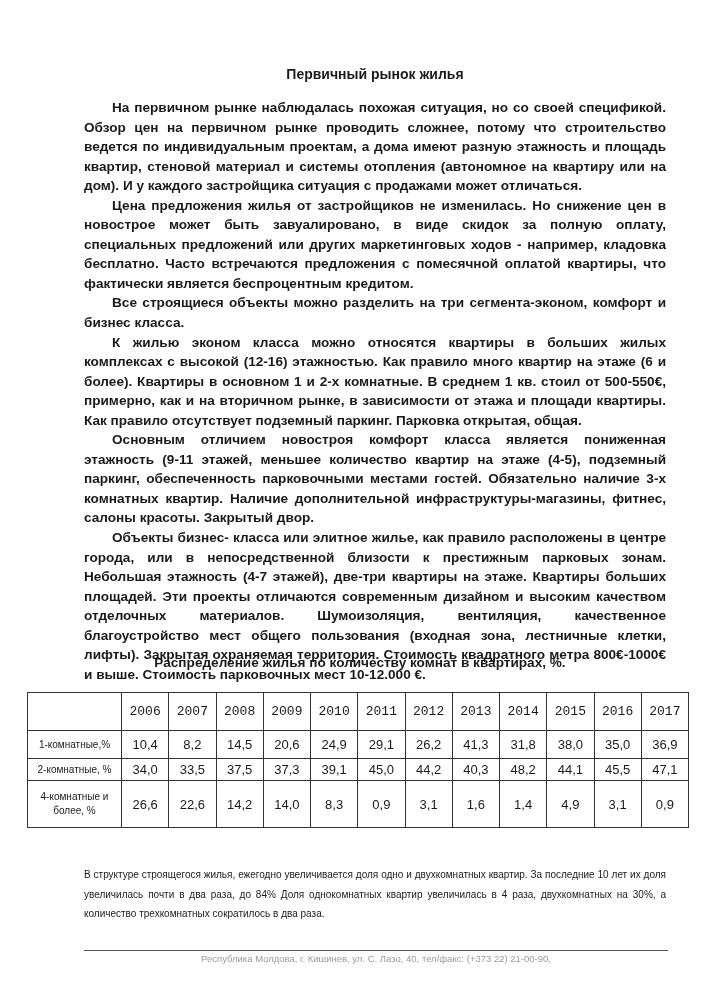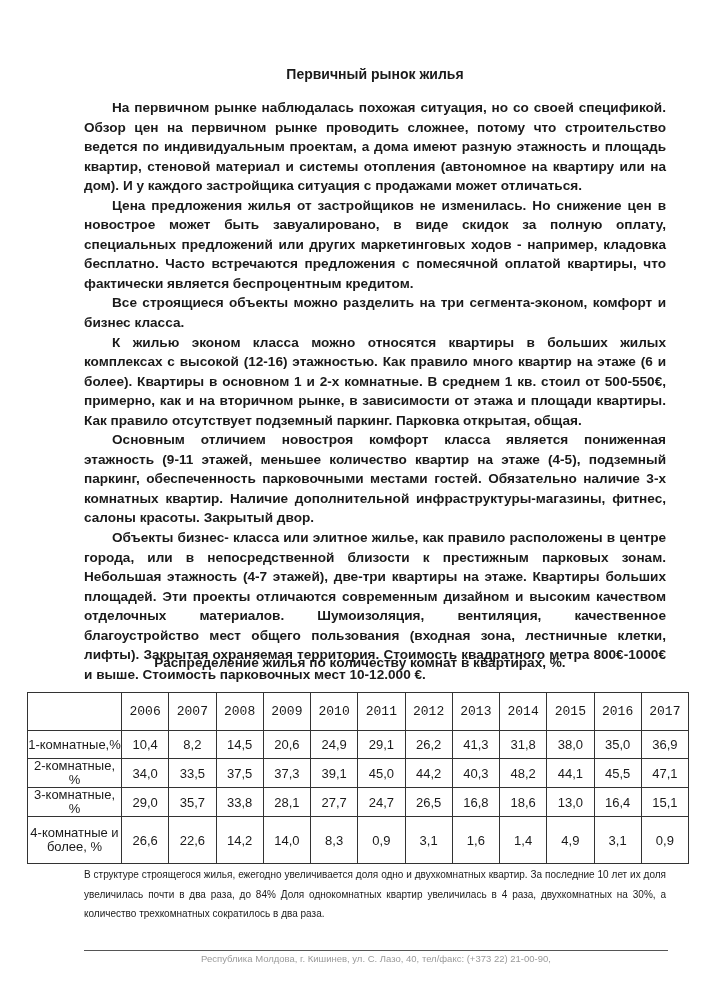--- a/index.html
+++ b/index.html
@@ -16,21 +16,21 @@
                  font-weight: bold; font-size: 13.6px; }
   table.dist { position: absolute; top: 692px; left: 27px; width: 662px;
                border-collapse: collapse; font-size: 13px; }
   table.dist td, table.dist th { border: 1px solid #333; text-align: center; padding: 0;
                                  font-weight: normal; }
   table.dist th { height: 37px; font-family: Liberation Mono, monospace; }
   table.dist tr.r1 td { height: 27px; }
   table.dist tr.r2 td { height: 21px; }
   table.dist tr.r3 td { height: 22px; }
   table.dist tr.r4 td { height: 46px; }
-  table.dist td.label { width: 93px; font-size: 13px; line-height: 14px; }
+  table.dist td.label { width: 93px; font-size: 10px; line-height: 14px; }
   table.dist th.corner { width: 93px; }
   .conclusion { position: absolute; top: 865px; left: 84px; width: 582px;
                 font-size: 10px; line-height: 19.55px; text-align: justify; }
   .conclusion p { margin: 0; }
   .footer-line { position: absolute; top: 950px; left: 84px; width: 584px; height: 0;
                  border-top: 1px solid #555; }
   .footer-text { position: absolute; top: 953px; left: 84px; width: 584px; text-align: center;
                  font-size: 9.5px; color: #9a9a9a; }
 </style>
 </head>
@@ -92,35 +92,20 @@
         <td>37,3</td>
         <td>39,1</td>
         <td>45,0</td>
         <td>44,2</td>
         <td>40,3</td>
         <td>48,2</td>
         <td>44,1</td>
         <td>45,5</td>
         <td>47,1</td>
       </tr>
-      <tr class="r3">
-        <td class="label">3-комнатные, %</td>
-        <td>29,0</td>
-        <td>35,7</td>
-        <td>33,8</td>
-        <td>28,1</td>
-        <td>27,7</td>
-        <td>24,7</td>
-        <td>26,5</td>
-        <td>16,8</td>
-        <td>18,6</td>
-        <td>13,0</td>
-        <td>16,4</td>
-        <td>15,1</td>
-      </tr>
       <tr class="r4">
         <td class="label">4-комнатные и более, %</td>
         <td>26,6</td>
         <td>22,6</td>
         <td>14,2</td>
         <td>14,0</td>
         <td>8,3</td>
         <td>0,9</td>
         <td>3,1</td>
         <td>1,6</td>

